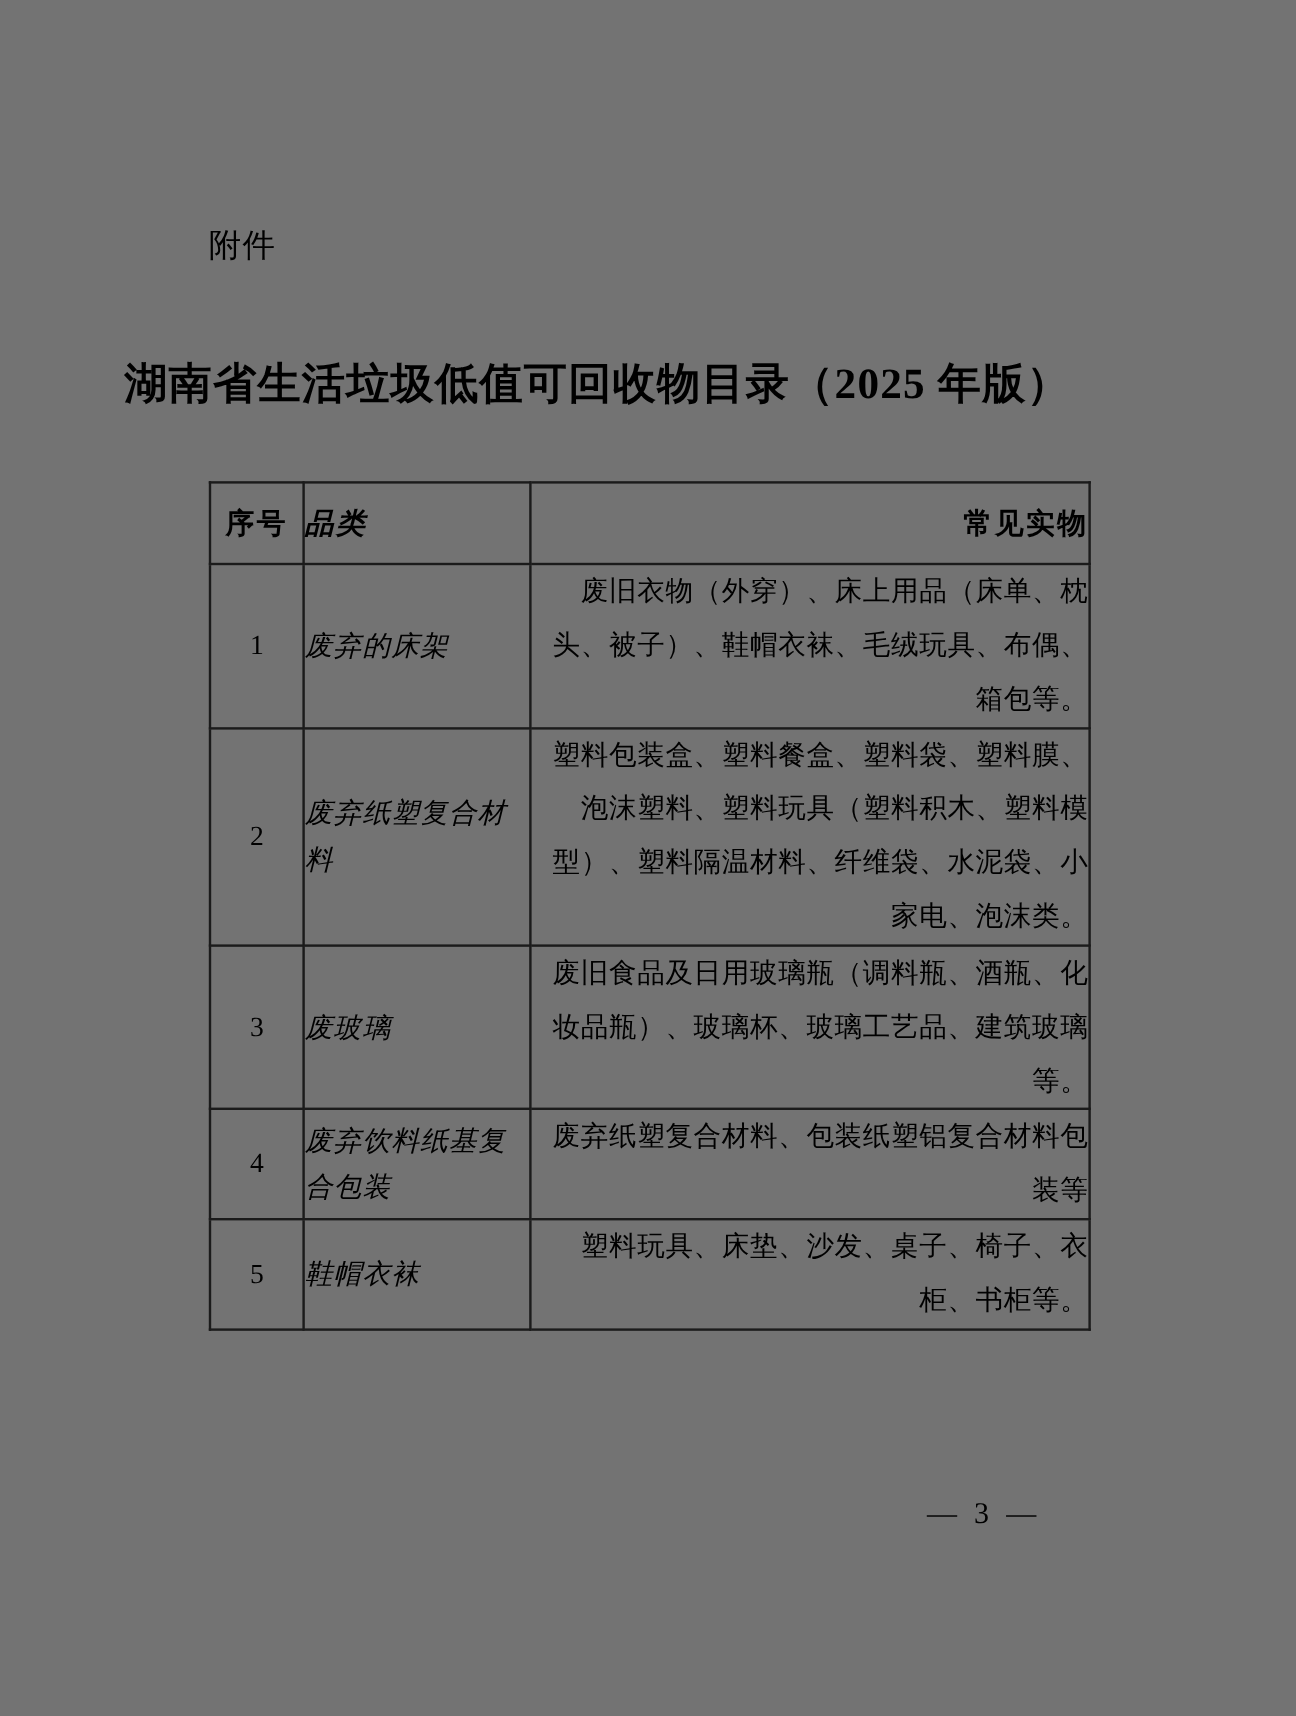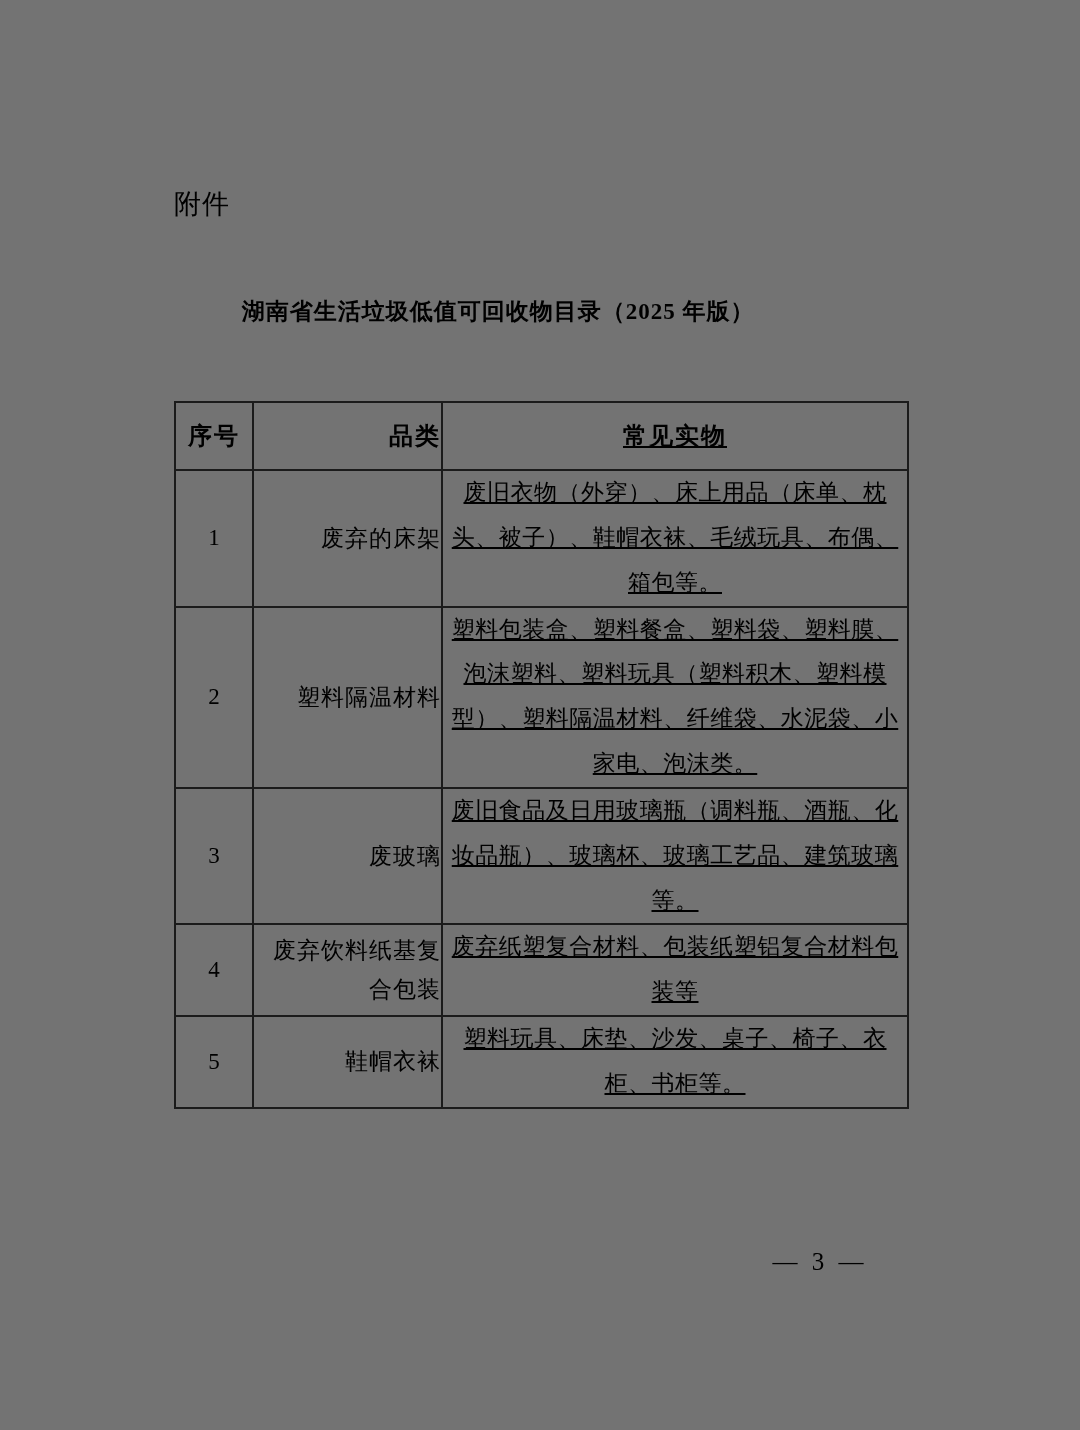--- a/index.html
+++ b/index.html
@@ -30,21 +30,21 @@
     letter-spacing: 1px;
     font-family: "Liberation Serif", "DejaVu Serif", serif;
     font-weight: 500;
   }
   .doc-title {
     position: absolute;
     left: 0;
     top: 296px;
     width: 996px;
     text-align: center;
-    font-size: 23px;
+    font-size: 36px;
     font-weight: bold;
     letter-spacing: 1px;
     font-family: "Liberation Serif", "DejaVu Serif", serif;
   }
   table.catalog {
     position: absolute;
     left: 174px;
     top: 401px;
     width: 727px;
     border-collapse: collapse;
@@ -56,26 +56,26 @@
     padding: 0;
     vertical-align: middle;
     font-family: "Liberation Serif", "DejaVu Serif", serif;
   }
   th.col-no, td.cell-no {
     width: 76px;
     text-align: center;
   }
   th.col-cat, td.cell-cat {
     width: 187px;
-    text-align: right;
+    text-align: left;
+    font-style: italic;
   }
   th.col-items, td.cell-items {
     width: 464px;
-    text-align: center;
-    text-decoration: underline;
+    text-align: right;
   }
   thead th {
     height: 66px;
     font-size: 24px;
     font-weight: bold;
     letter-spacing: 2px;
   }
   td.cell-no {
     font-size: 23px;
   }
@@ -126,21 +126,21 @@
       </tr>
     </thead>
     <tbody>
       <tr>
         <td class="cell-no">1</td>
         <td class="cell-cat">废弃的床架</td>
         <td class="cell-items">废旧衣物（外穿）、床上用品（床单、枕头、被子）、鞋帽衣袜、毛绒玩具、布偶、箱包等。</td>
       </tr>
       <tr>
         <td class="cell-no">2</td>
-        <td class="cell-cat">塑料隔温材料</td>
+        <td class="cell-cat">废弃纸塑复合材料</td>
         <td class="cell-items">塑料包装盒、塑料餐盒、塑料袋、塑料膜、泡沫塑料、塑料玩具（塑料积木、塑料模型）、塑料隔温材料、纤维袋、水泥袋、小家电、泡沫类。</td>
       </tr>
       <tr>
         <td class="cell-no">3</td>
         <td class="cell-cat">废玻璃</td>
         <td class="cell-items">废旧食品及日用玻璃瓶（调料瓶、酒瓶、化妆品瓶）、玻璃杯、玻璃工艺品、建筑玻璃等。</td>
       </tr>
       <tr>
         <td class="cell-no">4</td>
         <td class="cell-cat">废弃饮料纸基复合包装</td>

